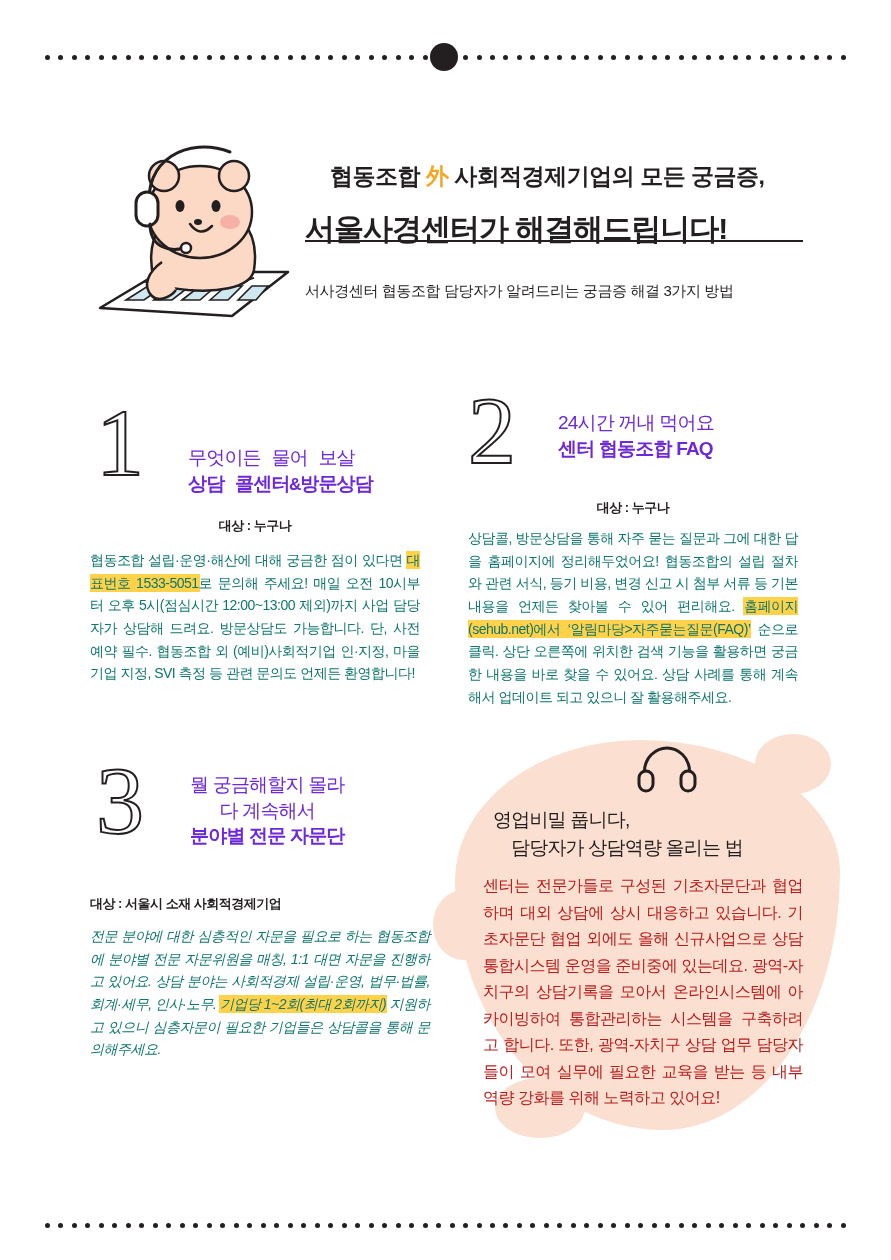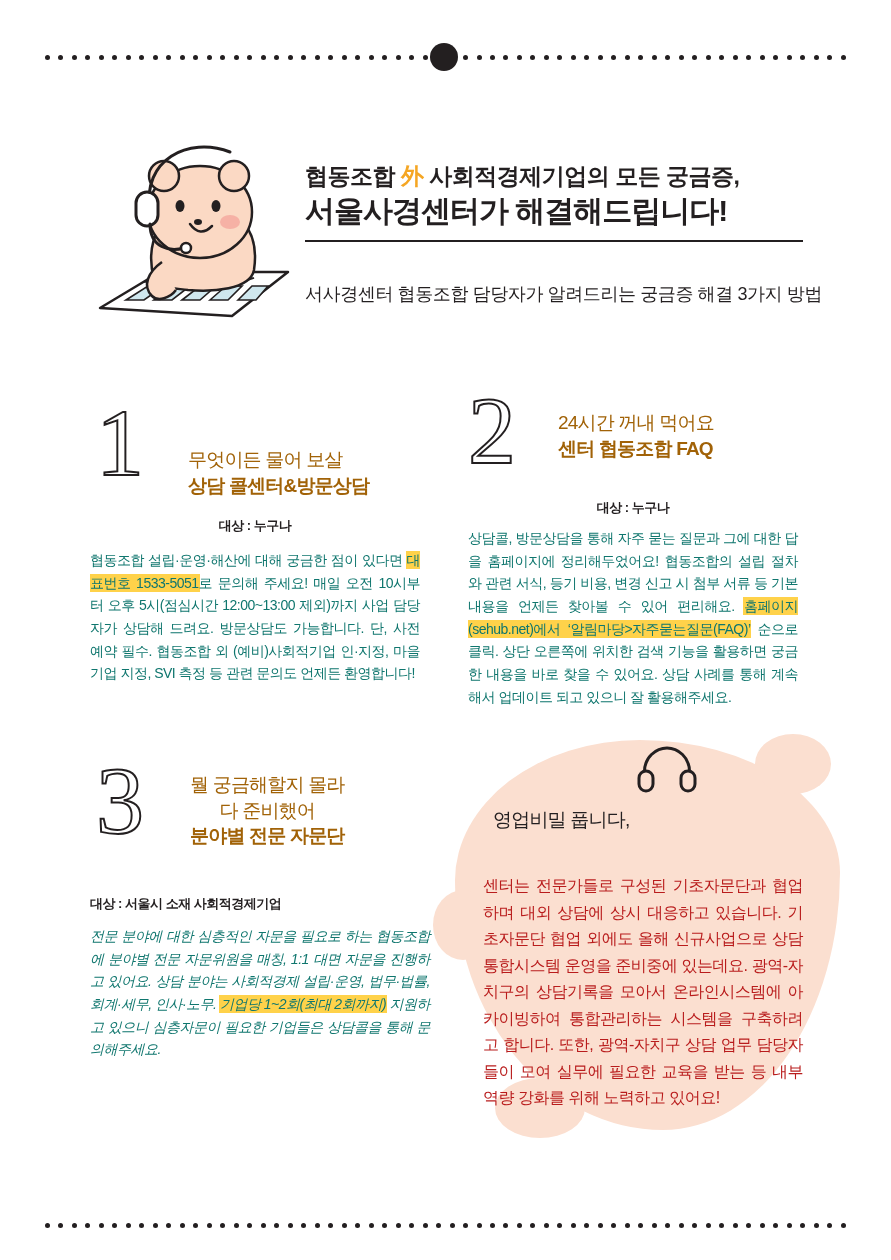--- a/index.html
+++ b/index.html
@@ -68,47 +68,48 @@
     top: 42px;
     width: 520px;
   }
   .headline-1 {
     font-size: 23px;
     font-weight: bold;
     letter-spacing: -0.5px;
     line-height: 1.25;
     color: #231f20;
     white-space: nowrap;
+    margin-left: 25px;
   }
   .headline-1 .hanja {
     color: #f5a623;
     font-weight: bold;
   }
   .headline-2 {
-    margin-top: 2px;
+    margin-top: 20px;
     font-size: 30px;
     font-weight: bold;
     letter-spacing: -1px;
     line-height: 1.2;
     color: #231f20;
     white-space: nowrap;
   }
   .headline-underline {
     position: absolute;
     left: 0;
     top: 78px;
     width: 498px;
     height: 2px;
     background: #231f20;
   }
   .headline-sub {
     position: absolute;
     left: 0;
     top: 120px;
-    font-size: 18px;
+    font-size: 15px;
     letter-spacing: -0.4px;
     color: #231f20;
     white-space: nowrap;
   }
 
   
   .section {
     position: absolute;
     font-size: 14px;
     line-height: 1.62;
@@ -120,21 +121,21 @@
     font-size: 96px;
     line-height: 1;
     color: #ffffff;
     -webkit-text-stroke: 2px #231f20;
     font-weight: normal;
   }
   .sec-title {
     font-size: 19px;
     letter-spacing: -0.8px;
     line-height: 1.35;
-    color: #a16207;
+    color: #6d28d9;
   }
   .sec-title .bold {
     font-weight: bold;
   }
   .target {
     font-size: 13px;
     font-weight: bold;
     letter-spacing: -0.5px;
     color: #231f20;
   }
@@ -144,21 +145,21 @@
     color: #0f766e;
   }
   .hl {
     background: #ffd24a;
     box-shadow: 0 0 0 1px #ffd24a;
   }
 
   
   #sec1 { left: 90px; top: 385px; width: 330px; }
   #sec1 .numeral { left: 6px; top: 10px; }
-  #sec1 .sec-title { position: absolute; left: 98px; top: 62px; white-space: nowrap; }
+  #sec1 .sec-title { position: absolute; left: 98px; top: 62px; white-space: nowrap; font-family: Liberation Mono, monospace; }
   #sec1 .target { position: absolute; left: 0; top: 130px; width: 330px; text-align: center; }
   #sec1 .body-text { position: absolute; left: 0; top: 164px; width: 330px; }
 
   
   #sec2 { left: 468px; top: 375px; width: 330px; }
   #sec2 .numeral { left: 0px; top: 8px; }
   #sec2 .sec-title { position: absolute; left: 90px; top: 35px; white-space: nowrap; }
   #sec2 .target { position: absolute; left: 0; top: 122px; width: 330px; text-align: center; }
   #sec2 .body-text { position: absolute; left: 0; top: 152px; width: 330px; }
 
@@ -384,41 +385,42 @@
     <span class="bold">센터 협동조합 FAQ</span>
   </div>
   <div class="target">대상 : 누구나</div>
   <div class="body-text"><span>상담콜, 방문상담을 통해 자주 묻는 질문과 그에 대한 답을 홈페이지에 정리해두었어요! 협동조합의 설립 절차와 관련 서식, 등기 비용, 변경 신고 시 첨부 서류 등 기본 내용을 언제든 찾아볼 수 있어 편리해요. </span><span class="hl">홈페이지(sehub.net)에서 ‘알림마당&gt;자주묻는질문(FAQ)’</span><span> 순으로 클릭. 상단 오른쪽에 위치한 검색 기능을 활용하면 궁금한 내용을 바로 찾을 수 있어요. 상담 사례를 통해 계속해서 업데이트 되고 있으니 잘 활용해주세요.</span></div>
 </div>
 
 <div class="section" id="sec3">
   <div class="numeral">3</div>
   <div class="sec-title">
     <span>뭘 궁금해할지 몰라</span><br>
-    <span>다 준비했어</span><br>
+    <span>다 계속해서</span><br>
     <span class="bold">분야별 전문 자문단</span>
   </div>
   <div class="target">대상 : 서울시 소재 사회적경제기업</div>
   <div class="body-text"><span>전문 분야에 대한 심층적인 자문을 필요로 하는 협동조합에 분야별 전문 자문위원을 매칭, 1:1 대면 자문을 진행하고 있어요. 상담 분야는 사회적경제 설립·운영, 법무·법률, 회계·세무, 인사·노무. </span><span class="hl">기업당 1~2회(최대 2회까지)</span><span> 지원하고 있으니 심층자문이 필요한 기업들은 상담콜을 통해 문의해주세요.</span></div>
 </div>
 
 <div class="bubble">
   <div class="bubble-blob"></div>
   <div class="bubble-tail"></div>
 
   <div class="headset-icon">
     <svg viewBox="0 0 60 50" width="60" height="50" aria-hidden="true">
       <path d="M8 34 C4 10 22 3 30 3 C38 3 56 10 52 34" fill="none" stroke="#231f20" stroke-width="3" stroke-linecap="round"></path>
       <rect x="2" y="26" width="14" height="20" rx="7" fill="#fbdfd0" stroke="#231f20" stroke-width="3"></rect>
       <rect x="44" y="26" width="14" height="20" rx="7" fill="#fbdfd0" stroke="#231f20" stroke-width="3"></rect>
     </svg>
   </div>
 
   <div class="bubble-title">
     <span>영업비밀 풉니다,</span>
+    <span class="line2">담당자가 상담역량 올리는 법</span>
   </div>
 
   <div class="bubble-body">센터는 전문가들로 구성된 기초자문단과 협업하며 대외 상담에 상시 대응하고 있습니다. 기초자문단 협업 외에도 올해 신규사업으로 상담통합시스템 운영을 준비중에 있는데요. 광역-자치구의 상담기록을 모아서 온라인시스템에 아카이빙하여 통합관리하는 시스템을 구축하려고 합니다. 또한, 광역-자치구 상담 업무 담당자들이 모여 실무에 필요한 교육을 받는 등 내부역량 강화를 위해 노력하고 있어요!</div>
 </div>
 
 <div class="dot-rule rule-bottom">
   <div class="d"></div>
     <div class="d"></div>
     <div class="d"></div>
     <div class="d"></div>

